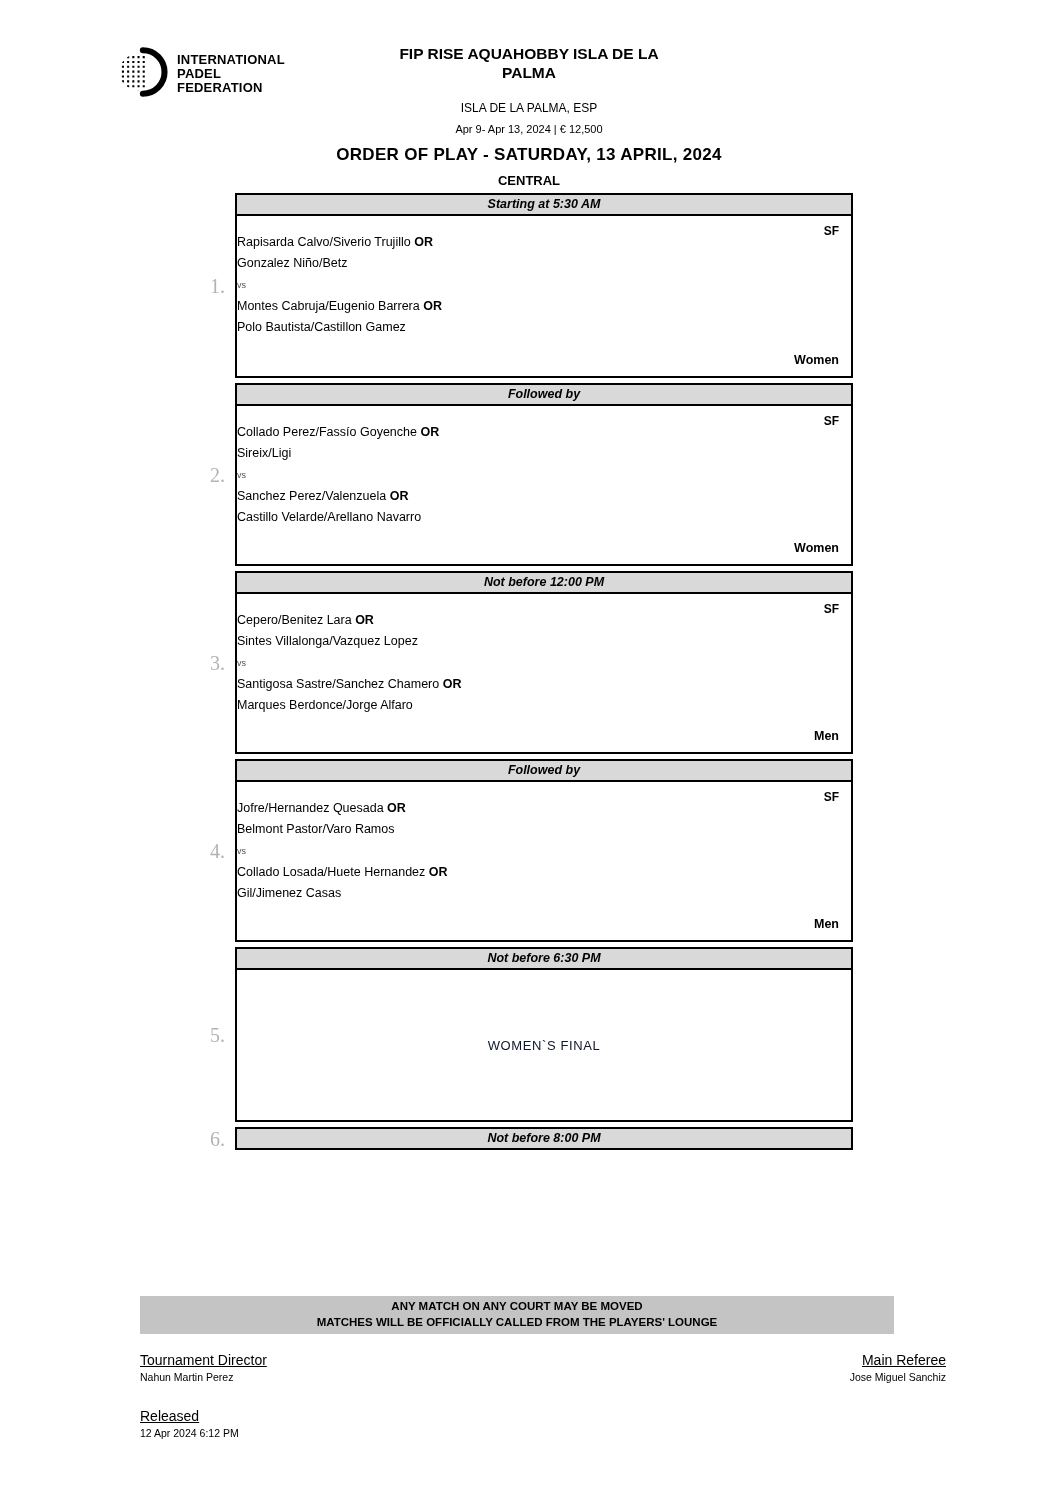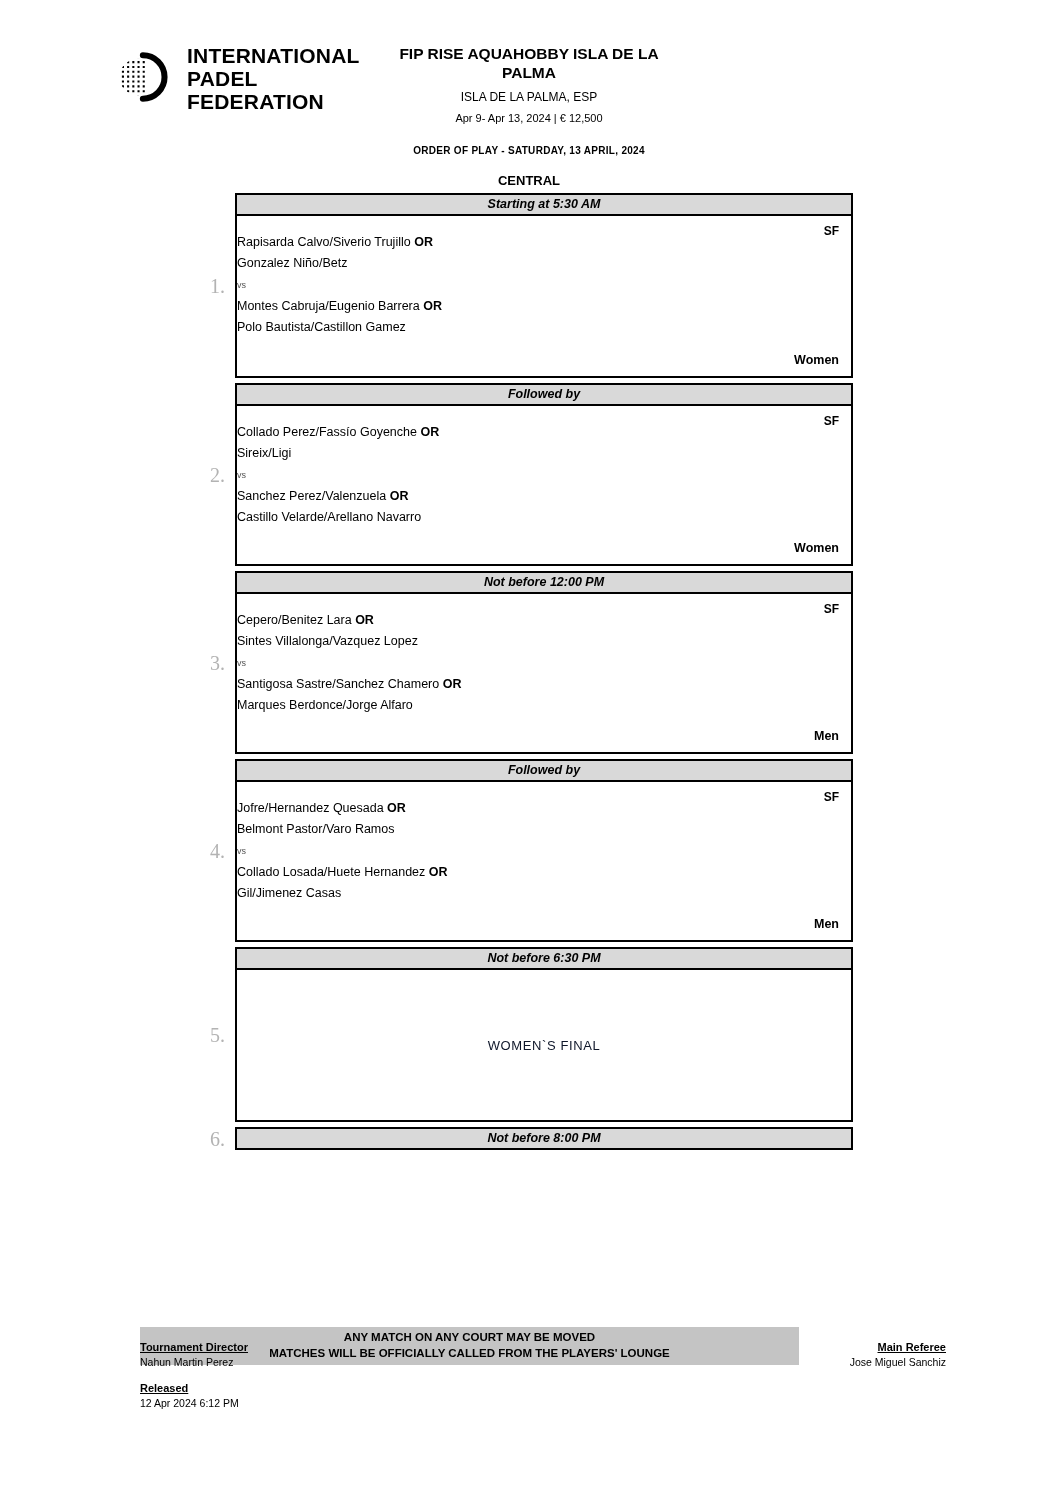--- a/index.html
+++ b/index.html
@@ -12,34 +12,34 @@
     color:#000;
     overflow:hidden;
   }
 
   
   .logo-block{
     position:absolute; left:116px; top:44px;
     display:flex; align-items:center; gap:9px;
   }
   .logo-text{
-    font-weight:bold; font-size:21px; line-height:1.1;
-    letter-spacing:0.2px; text-transform:uppercase;margin-left:10px;
+    font-weight:bold; font-size:13px; line-height:1.1;
+    letter-spacing:0.2px; text-transform:uppercase;
   }
   .header-center{
     position:absolute; left:0; right:0; top:44px;
     text-align:center;
   }
   .tourn-title{font-weight:bold; font-size:15.5px; line-height:1.25;}
-  .tourn-location{font-size:12px; margin-top:7px;}
+  .tourn-location{font-size:12px; margin-top:18px;}
   .tourn-dates{font-size:11px; margin-top:8px;}
 
   .order-title{
     position:absolute; left:0; right:0; top:145px;
-    text-align:center; font-weight:bold; font-size:10px;
+    text-align:center; font-weight:bold; font-size:17px;
     letter-spacing:0.3px;
   }
   .court-title{
     position:absolute; left:0; right:0; top:173px;
     text-align:center; font-weight:bold; font-size:13px;
   }
 
   
   .table{
     position:absolute; left:235px; top:193px; width:618px;
@@ -81,28 +81,28 @@
   }
   .team-line{margin:7px 0;}
   .or{font-weight:bold;}
   .vs{font-size:9px; color:#555; margin:9px 0;}
   .final-label{
     color:#0f172a; font-size:13px; letter-spacing:0.6px;
   }
 
   
   .notice{
-    position:absolute; left:140px; top:1296px; width:659px;
+    position:absolute; left:140px; top:1296px; width:754px;
     background:#c4c4c4;
     text-align:center; font-weight:bold; font-size:11.5px;
-    line-height:1.35; padding:3px 0 4px 0;margin-top:31px;
+    line-height:1.35; padding:3px 0 4px 0;
   }
   .footer-left{position:absolute; left:140px; top:1341px; font-size:10.5px;}
   .footer-right{position:absolute; right:112px; top:1341px; text-align:right; font-size:10.5px;}
-  .f-label{font-weight:bold; font-size:11px; text-decoration:underline; margin-bottom:3px;}
+  .f-label{font-weight:normal; font-size:14px; text-decoration:underline; margin-bottom:3px;margin-top:11px;}
   .f-gap{height:14px;}
 </style>
 </head>
 <body>
 
 <div class="page">
 
   <div class="logo-block">
     <span>
       <svg viewBox="0 0 60 60" width="52" height="56" aria-hidden="true">

